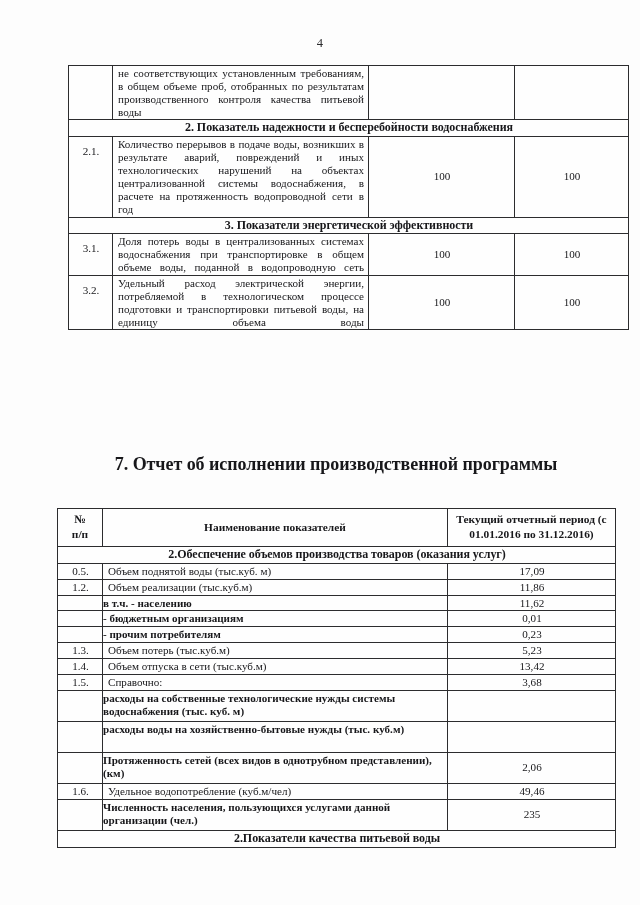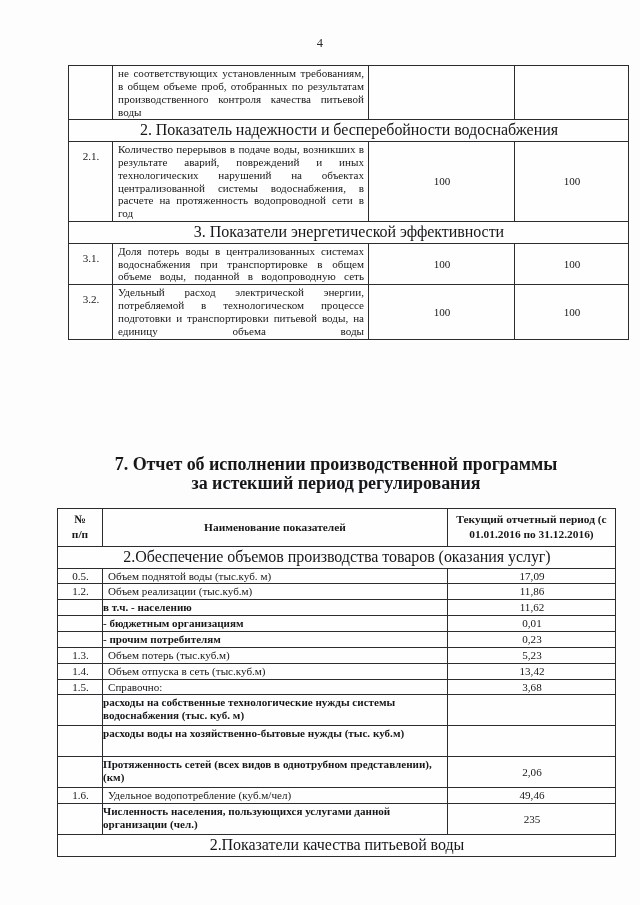--- a/index.html
+++ b/index.html
@@ -67,22 +67,22 @@
   #table-indicators .c-val1  { width: 136px; text-align: center; vertical-align: middle; }
   #table-indicators .c-val2  { width: 104px; text-align: center; vertical-align: middle; }
 
   #table-indicators .c-name.nojust {
     text-align: left;
     text-align-last: left;
   }
 
   td.section-head {
     text-align: center;
-    font-weight: normal;
-    font-size: 16px;
+    font-weight: bold;
+    font-size: 12px;
     padding: 1px 2px 2px 2px;
     vertical-align: middle;
     letter-spacing: -0.05px;
   }
 
   
   .report-heading {
     position: absolute;
     left: 76px;
     top: 455px;
@@ -166,21 +166,20 @@
         <td class="c-val2">100</td>
       </tr>
 
 
 
     </tbody>
   </table>
 
   <div class="report-heading">
     <span class="l1">7. Отчет об исполнении производственной программы</span>
-    <span class="l2">за истекший период регулирования</span>
   </div>
 
   <table class="doc-table" id="table-report">
     <tbody>
 
       <tr>
         <td class="r-num head-cell">
           <span>№</span><br>
           <span>п/п</span>
         </td>
@@ -223,21 +222,21 @@
       </tr>
 
       <tr>
         <td class="r-num">1.3.</td>
         <td class="r-name">Объем потерь (тыс.куб.м)</td>
         <td class="r-val">5,23</td>
       </tr>
 
       <tr>
         <td class="r-num">1.4.</td>
-        <td class="r-name">Объем отпуска в сеть (тыс.куб.м)</td>
+        <td class="r-name">Объем отпуска в сети (тыс.куб.м)</td>
         <td class="r-val">13,42</td>
       </tr>
 
       <tr>
         <td class="r-num">1.5.</td>
         <td class="r-name">Справочно:</td>
         <td class="r-val">3,68</td>
       </tr>
 
       <tr class="tall">

